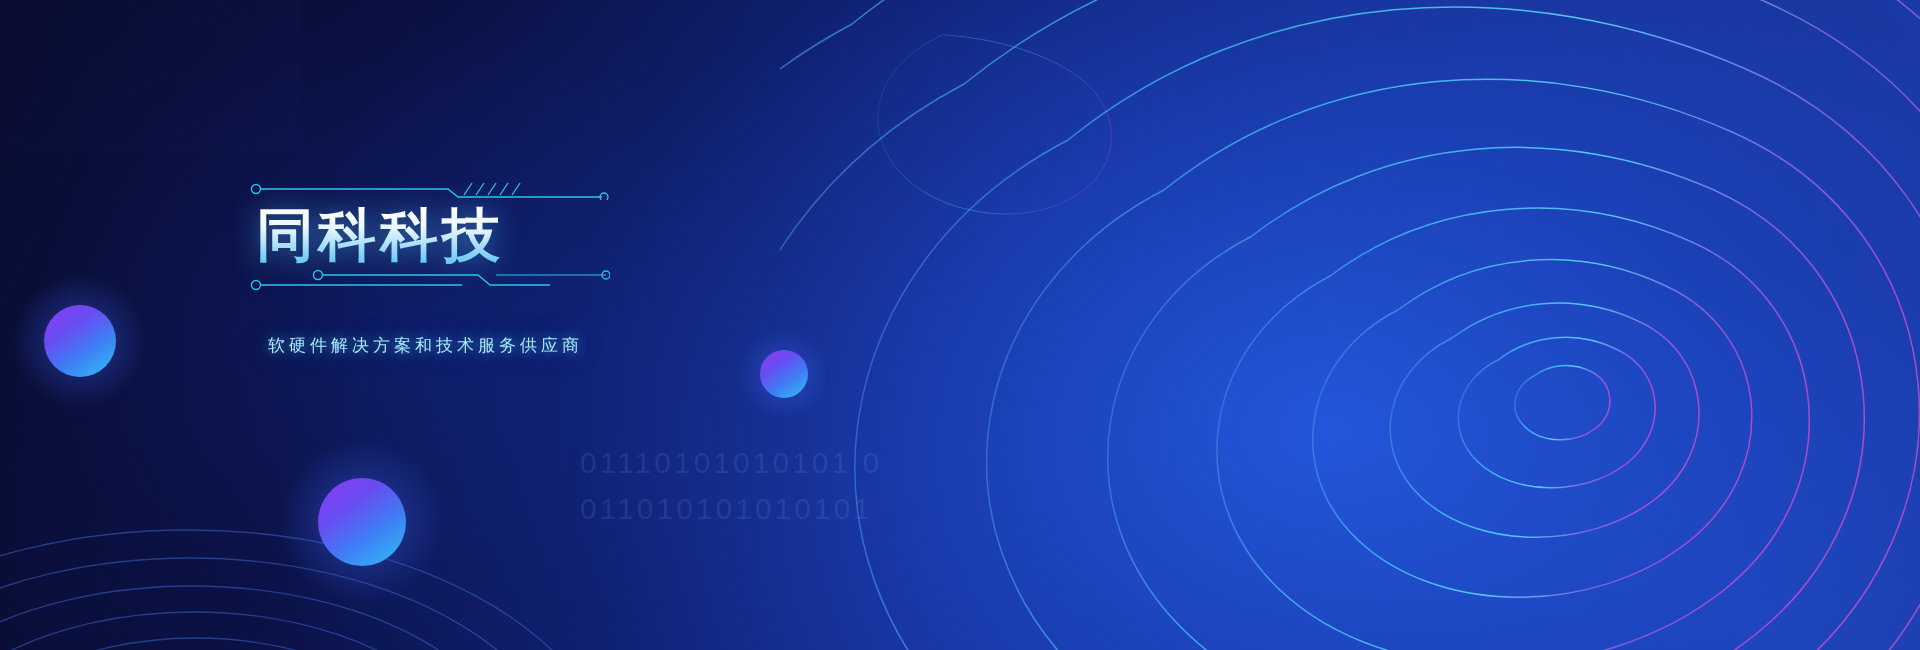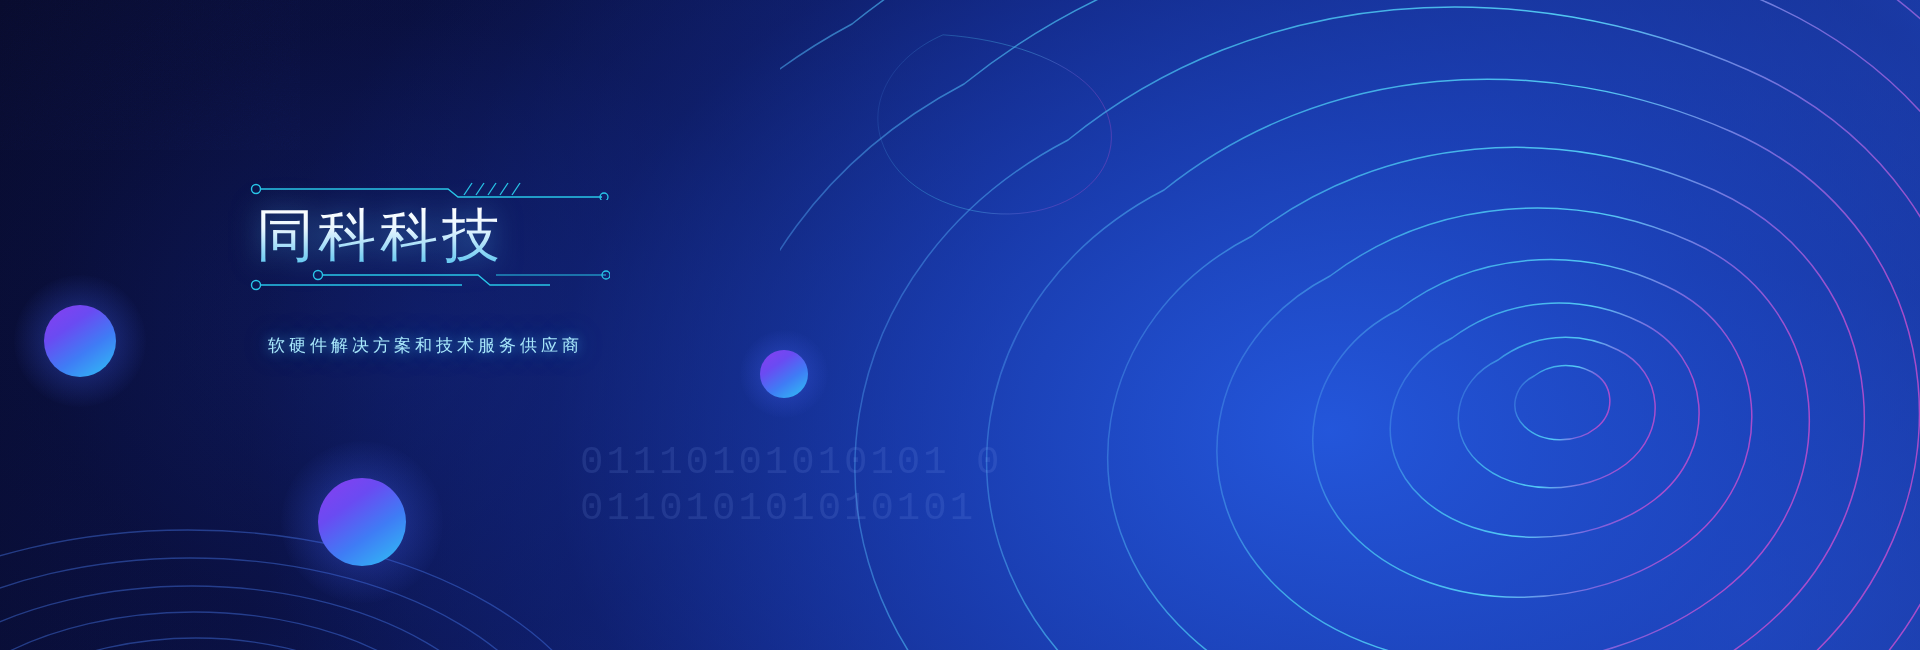--- a/index.html
+++ b/index.html
@@ -49,33 +49,33 @@
   }
 
   #orb-large { left:44px;  top:305px; width:72px;  height:72px; }
   #orb-mid   { left:760px; top:350px; width:48px;  height:48px; }
   #orb-bottom{ left:318px; top:478px; width:88px;  height:88px; }
 
   
   #binary {
     position:absolute; left:580px; top:440px;
     color:rgba(150,180,255,0.13);
-    font-family:Liberation Mono, monospace;
-    font-size:39px; letter-spacing:3px; line-height:46px;
+    font-family:Liberation Sans, sans-serif;
+    font-size:30px; letter-spacing:3px; line-height:46px;
     white-space:pre; user-select:none;
   }
 
   
   #brand { position:absolute; left:250px; top:178px; width:720px; }
 
   #deco-top { display:block; width:360px; height:22px; }
   #deco-bottom { display:block; width:360px; height:24px; margin-top:4px; }
 
   #brand-title {
-    font-size:58px; font-weight:normal; letter-spacing:4px;
+    font-size:58px; font-weight:bold; letter-spacing:4px;
     line-height:1.0;
     margin:6px 0 4px 6px;
     background:linear-gradient(180deg,#ffffff 0%,#eaf7ff 38%,#9fdcf8 72%,#63c8f0 100%);
     -webkit-background-clip:text; background-clip:text;
     -webkit-text-fill-color:transparent; color:transparent;
     filter:drop-shadow(0 0 14px rgba(90,190,255,0.55));
     font-family:"DejaVu Sans","Liberation Sans",sans-serif;
   }
 
   #brand-subtitle {

